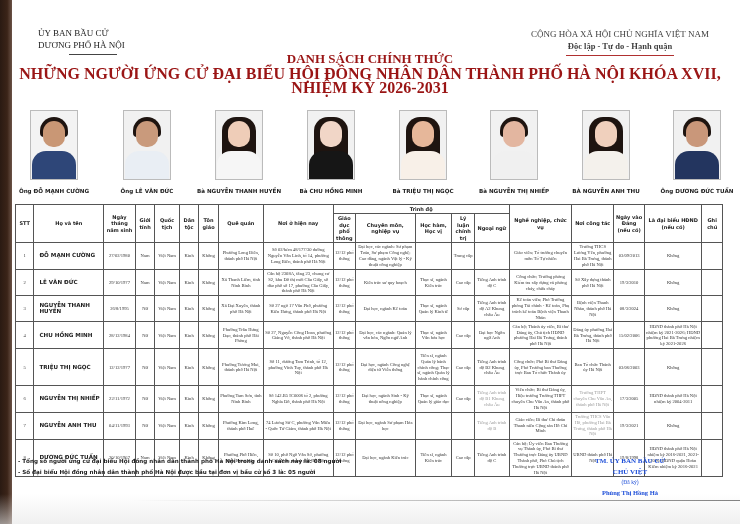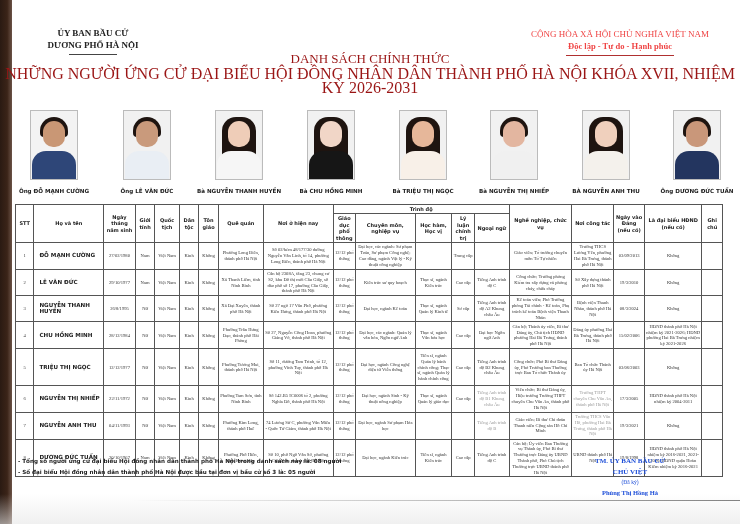--- a/index.html
+++ b/index.html
@@ -1,26 +1,26 @@
 <!DOCTYPE html>
 <html><head>
 <meta charset="utf-8">
 <style>
   html, body { margin:0; padding:0; }
   body { width:740px; height:524px; overflow:hidden; background:#ffffff; position:relative; font-family:"Liberation Serif", serif; color:#1a1a1a; }
   .edge-left { position:absolute; left:0; top:0; width:12px; height:524px; background:linear-gradient(90deg,#2a1a12 0%,#3b2418 60%,#6b5347 100%); }
   .bottom-shade { position:absolute; left:0; right:0; bottom:0; height:30px; background:linear-gradient(180deg,rgba(255,255,255,0) 0%,rgba(230,230,230,0.6) 100%); }
   .bottom-line { position:absolute; left:130px; right:0; top:500px; height:1px; background:linear-gradient(90deg,rgba(0,0,0,0),rgba(0,0,0,0.55)); }
-  .org { position:absolute; left:38px; top:27px; width:110px; text-align:center; font-weight:bold; font-size:9px; line-height:12px; color:#222; }
+  .org { position:absolute; left:38px; top:27px; width:110px; font-weight:normal; font-size:9px; line-height:12px; color:#222; }
   .org .rule { width:48px; height:1px; background:#444; margin:3px auto 0; }
-  .nation { position:absolute; left:500px; top:28px; width:240px; text-align:center; color:#ef4444; }
+  .nation { position:absolute; left:500px; top:28px; width:240px; text-align:center; color:#404040; }
   .nation .l1 { font-size:9px; line-height:12px; }
   .nation .l2 { font-size:8.5px; font-weight:bold; line-height:12px; }
   .nation .rule { width:108px; height:1px; background:#b03030; margin:3px auto 0; }
-  .title { position:absolute; left:0; right:0; top:51px; text-align:center; color:#9a1515; font-weight:normal; }
+  .title { position:absolute; left:0; right:0; top:51px; text-align:center; color:#9a1515; font-weight:bold; }
   .title .t1 { font-size:13px; line-height:16px; }
   .title .t2 { font-size:16px; line-height:14px; }
   .title .t3 { font-size:9px; line-height:13px; }
   .photos { position:absolute; left:16px; top:110px; width:710px; height:90px; }
   .cand { position:absolute; top:0; width:90px; text-align:center; }
   .photo { width:46px; height:68px; margin:0 auto; border:1px solid #bbb; position:relative; overflow:hidden; background:#f1f1f1; }
   .head { position:absolute; left:50%; width:22px; height:26px; top:10px; margin-left:-11px; border-radius:11px 11px 10px 10px; background:#d6a98a; }
   .hair { position:absolute; left:50%; top:6px; width:28px; height:20px; margin-left:-14px; border-radius:14px 14px 4px 4px; background:#1e1410; }
   .hair.long { height:48px; border-radius:14px 14px 6px 6px; width:34px; margin-left:-17px; }
   .body { position:absolute; left:50%; bottom:0; width:44px; height:28px; margin-left:-22px; border-radius:14px 14px 0 0; background:#2c3e6a; }
@@ -41,21 +41,21 @@
 <div class="edge-left"></div>
 
 <div class="org">
   <div>ỦY BAN BẦU CỬ</div>
   <div>DƯƠNG PHỐ HÀ NỘI</div>
   <div class="rule"></div>
 </div>
 
 <div class="nation">
   <div class="l1">CỘNG HÒA XÃ HỘI CHỦ NGHĨA VIỆT NAM</div>
-  <div class="l2">Độc lập - Tự do - Hạnh phúc</div>
+  <div class="l2">Độc lập - Tự do - Hạnh quận</div>
   <div class="rule"></div>
 </div>
 
 <div class="title">
   <div class="t1">DANH SÁCH CHÍNH THỨC</div>
   <div class="t2">NHỮNG NGƯỜI ỨNG CỬ ĐẠI BIỂU HỘI ĐỒNG NHÂN DÂN THÀNH PHỐ HÀ NỘI KHÓA XVII, NHIỆM KỲ 2026-2031</div>
 </div>
 
 <div class="photos">
   <div class="cand" style="left:-7px">

